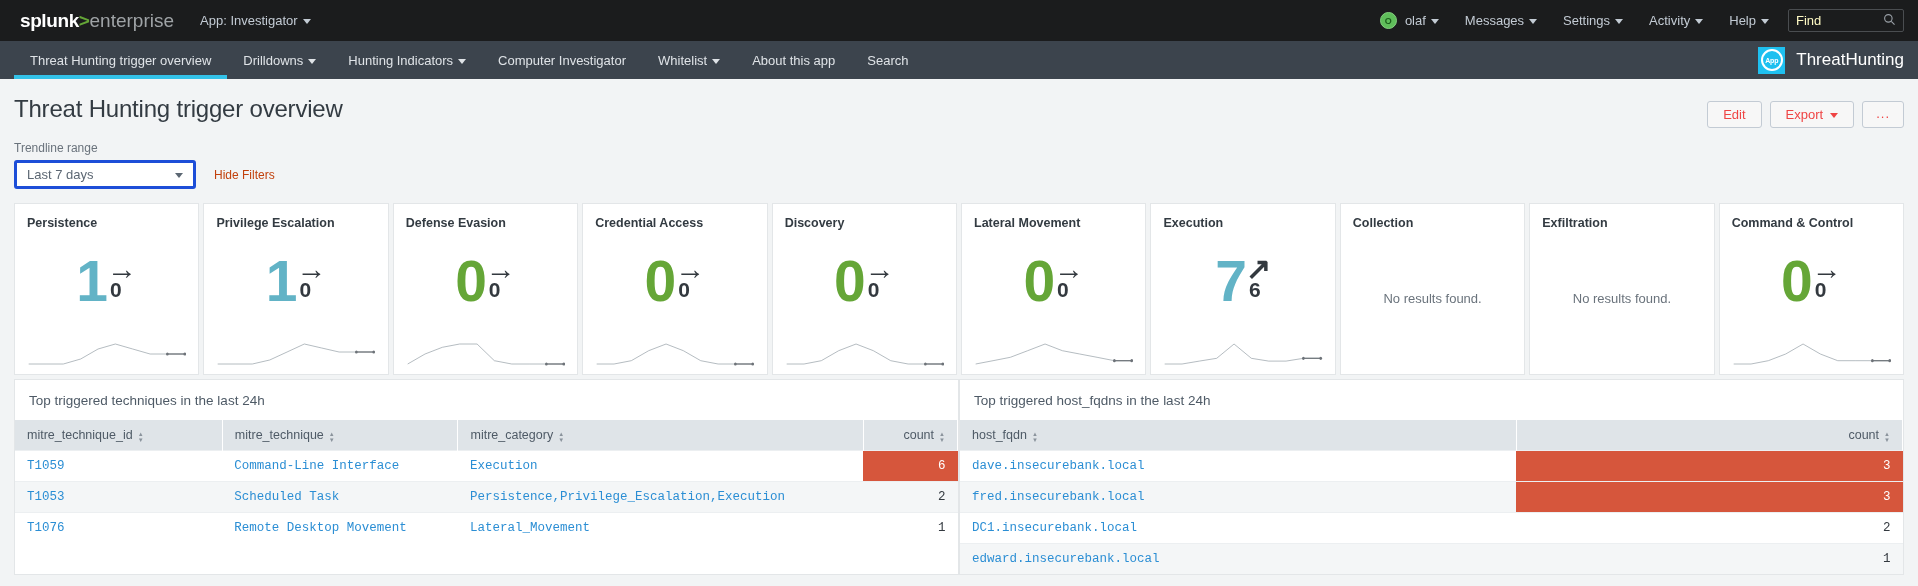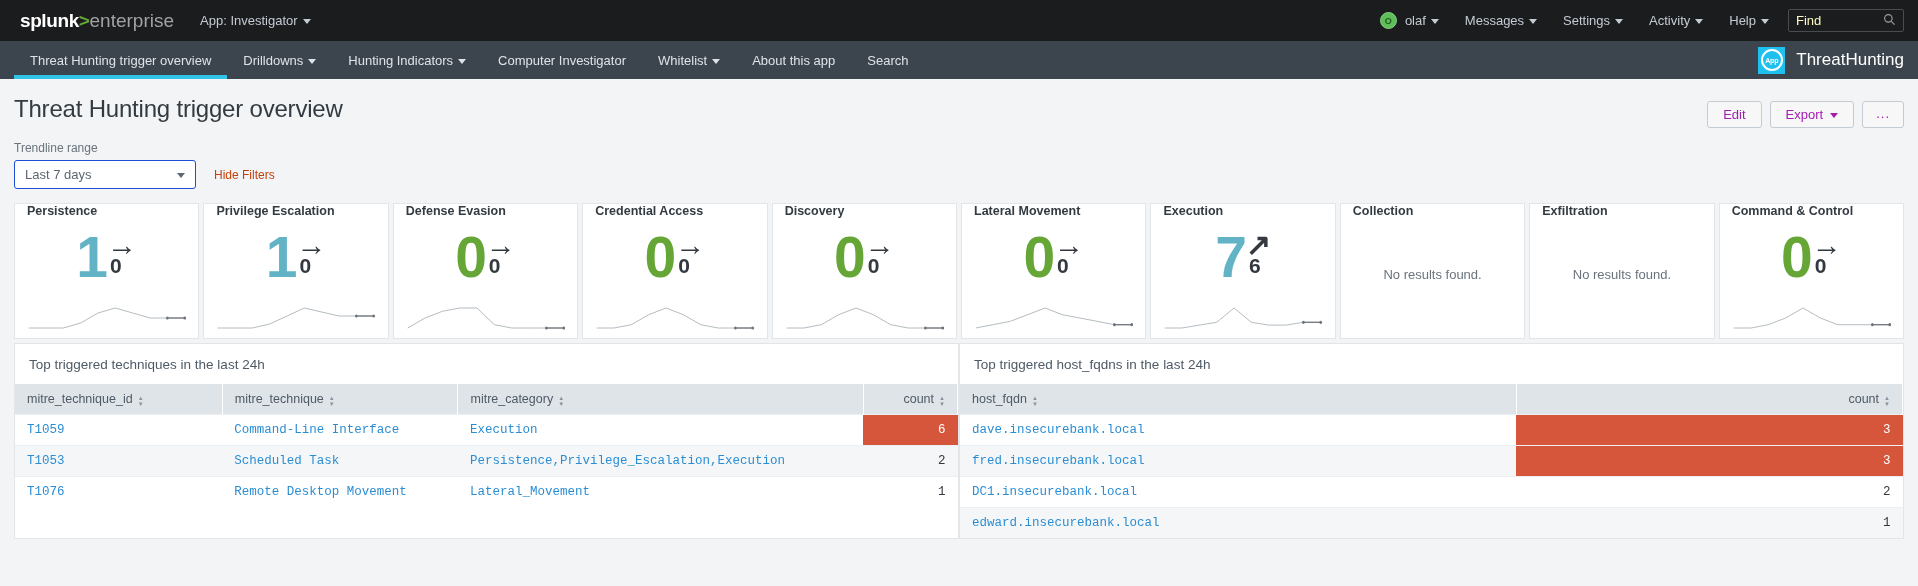--- a/index.html
+++ b/index.html
@@ -169,21 +169,21 @@
   .head-actions {
     margin-left: auto;
     display: flex;
     gap: 8px;
     padding-top: 6px;
   }
   .btn {
     background: #f7f7f7;
     border: 1px solid #c3cbd4;
     border-radius: 3px;
-    color: #a21caf;
+    color: #ef4444;
     font-size: 13px;
     height: 27px;
     padding: 0 15px;
     display: flex;
     align-items: center;
     gap: 7px;
     white-space: nowrap;
     justify-content: flex-end;
   }
   .btn-dots {
@@ -200,21 +200,21 @@
     margin-top: 13px;
     margin-bottom: 5px;
   }
   .filter-row {
     display: flex;
     align-items: center;
     gap: 18px;
   }
   .select {
     background: #fff;
-    border: 1px solid #1d4ed8;
+    border: 3px solid #1d4ed8;
     border-radius: 3px;
     height: 29px;
     width: 182px;
     display: flex;
     align-items: center;
     padding: 0 10px;
     color: #5c6773;
     font-size: 13px;
   }
   .select .caret { margin-left: auto; color: #5c6773; }
@@ -228,22 +228,22 @@
   .kpi-row {
     display: flex;
     gap: 4px;
     margin-top: 14px;
   }
   .kpi {
     flex: 1 1 0;
     min-width: 0;
     background: #ffffff;
     border: 1px solid #e3e6e8;
-    height: 136px;
-    padding: 0 12px 8px 12px;
+    height: 172px;
+    padding: 12px 12px 8px 12px;
     display: flex;
     flex-direction: column;
     position: relative;
   }
   .kpi-title {
     font-size: 12.5px;
     font-weight: bold;
     color: #333b42;
     white-space: nowrap;
     overflow: hidden;

